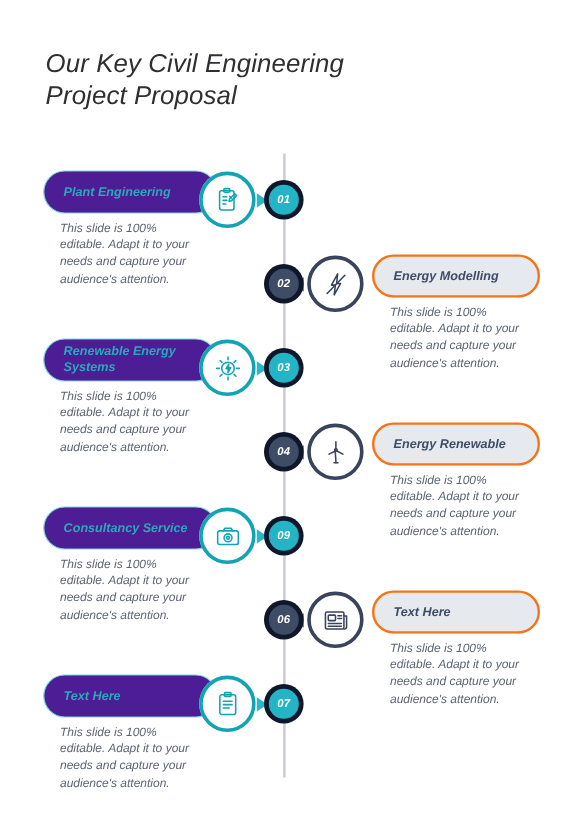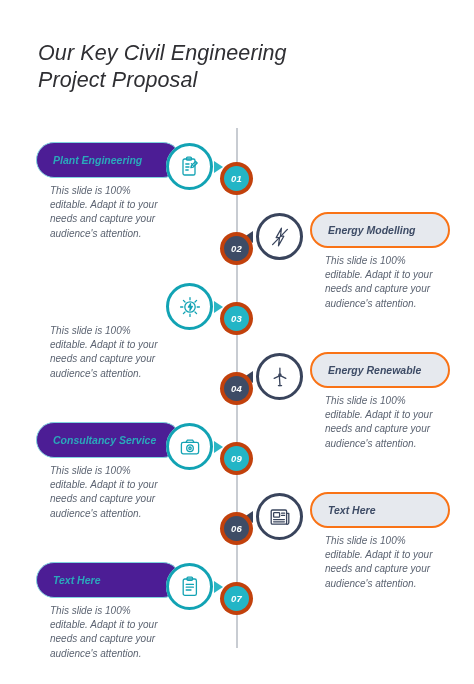--- a/index.html
+++ b/index.html
@@ -49,25 +49,25 @@
     position: absolute;
     left: 0;
     width: 474px;
     height: 130px;
   }
 
   
   .node {
     position: absolute;
     left: 220px;
-    top: 12px;
+    top: 0;
     width: 33px;
     height: 33px;
     border-radius: 50%;
-    background: #c2410c;
+    background: #0f172a;
     display: flex;
     align-items: center;
     justify-content: center;
     z-index: 4;
   }
   .node-dot {
     width: 25px;
     height: 25px;
     border-radius: 50%;
     display: flex;
@@ -229,20 +229,23 @@
         <div class="medallion teal left-med">
           <span class="ring">
             <svg width="24" height="24" viewBox="0 0 24 24">
               <circle cx="12" cy="12" r="5.2" fill="none" stroke="#12a3b4" stroke-width="1.3" stroke-linecap="round" stroke-linejoin="round"></circle>
               <path d="M12 2.6v2.2M12 19.2v2.2M2.6 12h2.2M19.2 12h2.2M5.4 5.4l1.6 1.6M17 17l1.6 1.6M18.6 5.4L17 7M7 17l-1.6 1.6" fill="none" stroke="#12a3b4" stroke-width="1.3" stroke-linecap="round" stroke-linejoin="round"></path>
               <path d="M12.6 8.6l-2.2 3.6h2l-.5 3.2 2.4-4h-2z" fill="none" stroke="#12a3b4" stroke-width="1.3" stroke-linecap="round" stroke-linejoin="round"></path>
             </svg>
           </span>
         </div>
         <div class="arrow right left-arrow"></div>
+        <div class="pill teal left-pill">
+          <span>Renewable Energy Systems</span>
+        </div>
         <div class="body-text left-body">This slide is 100% editable. Adapt it to your needs and capture your audience's attention.</div>
       </div>
       <div class="row" style="top: 360px;">
         <div class="node navy">
           <div class="node-dot">04</div>
         </div>
         <div class="medallion navy right-med">
           <span class="ring">
             <svg width="24" height="24" viewBox="0 0 24 24">
               <path d="M11.3 10.4L12 20.6h0" fill="none" stroke="#39445c" stroke-width="1.3" stroke-linecap="round" stroke-linejoin="round"></path>

